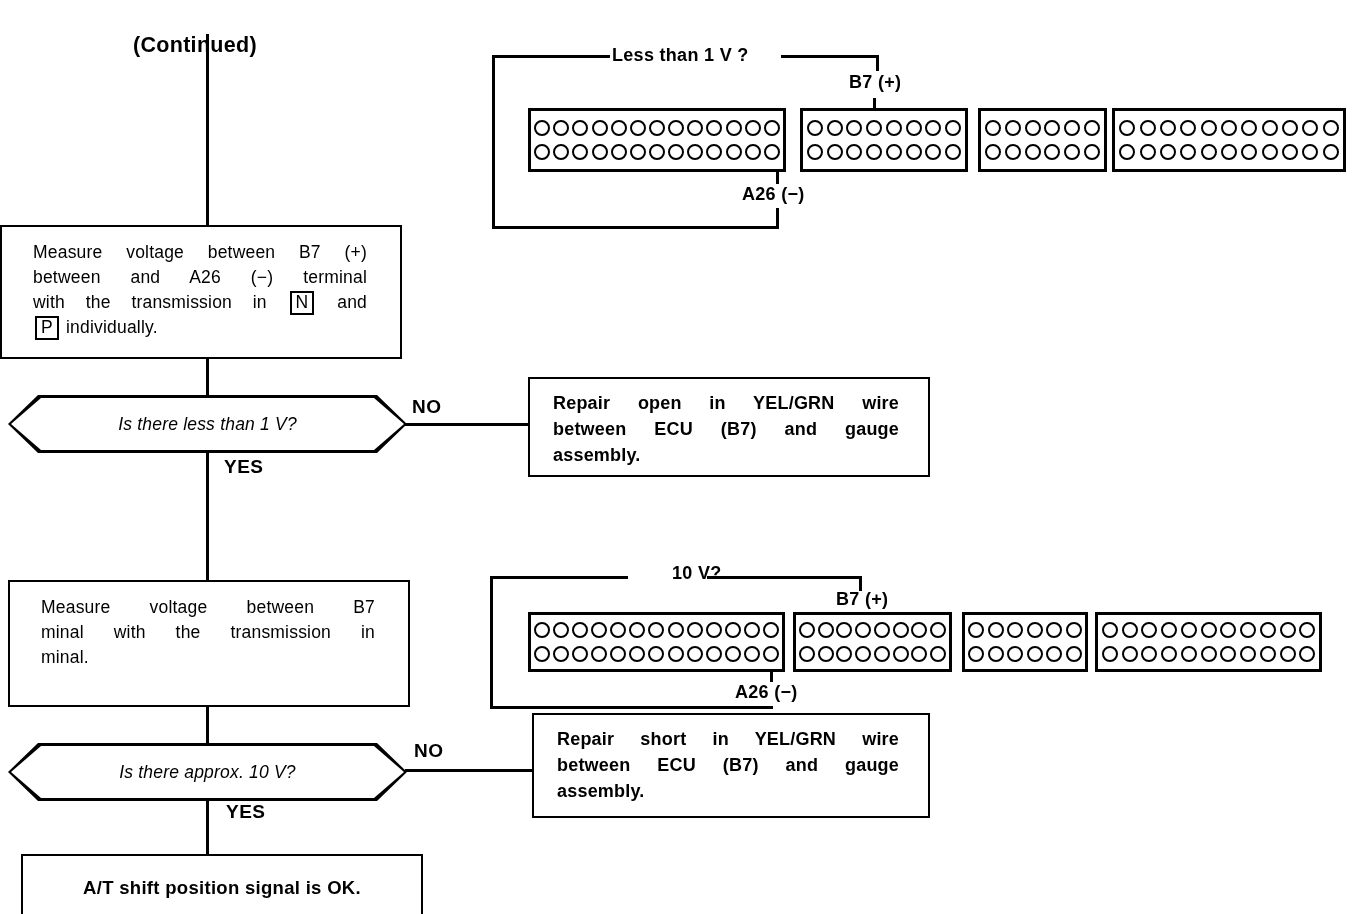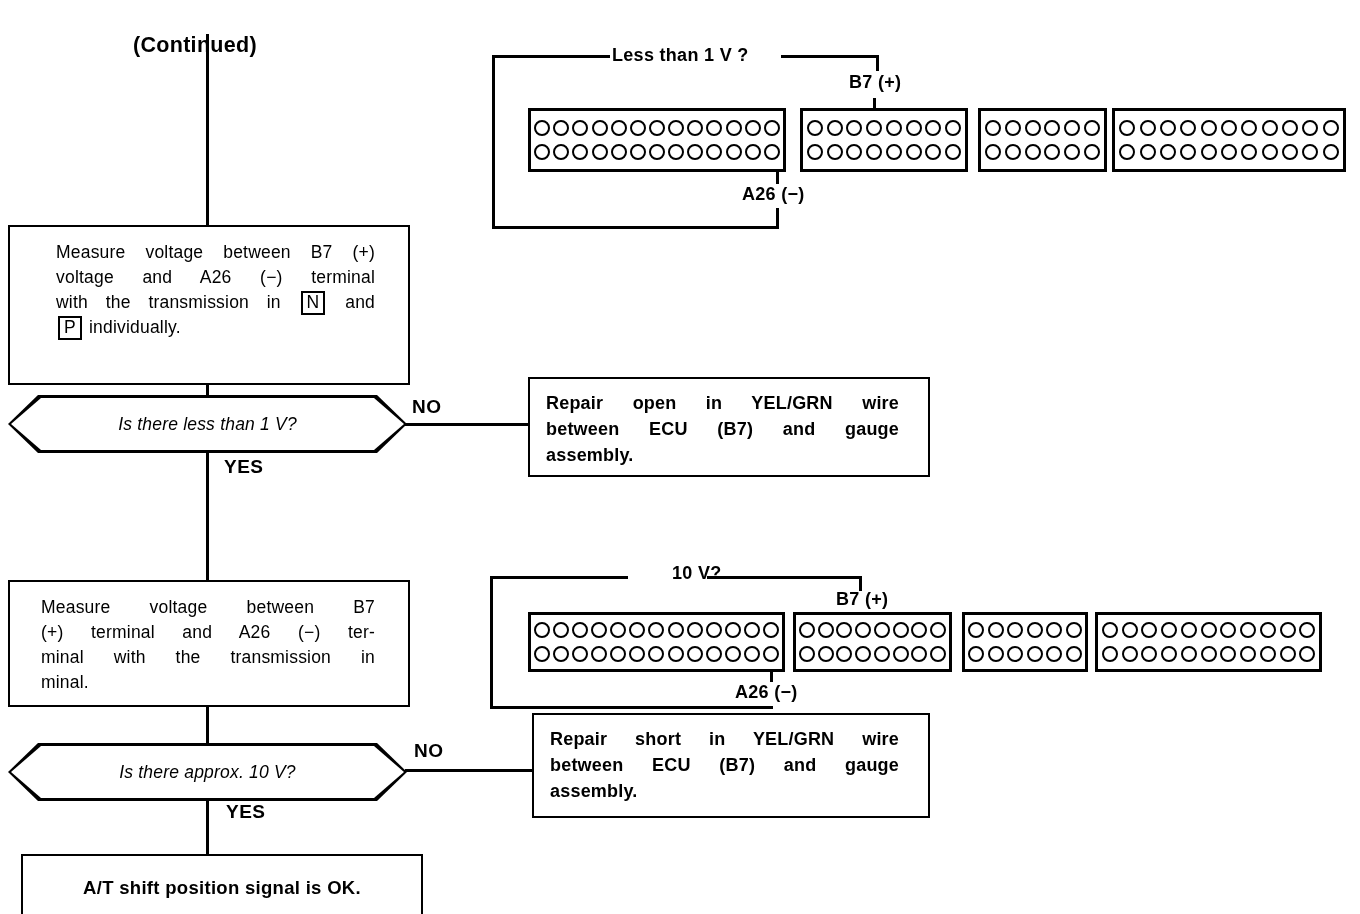--- a/index.html
+++ b/index.html
@@ -15,21 +15,21 @@
           font-size:17.5px; line-height:25px; letter-spacing:.2px; }
   .pbox .inner { padding:13px 33px 0 31px; }
   .jline { text-align:justify; text-align-last:justify; white-space:nowrap; }
   .lline { text-align:left; white-space:nowrap; }
 
   .keybox { display:inline-block; border:2px solid #000; padding:0 4px 1px 4px;
             line-height:19px; margin:0 2px; }
 
   .rbox { position:absolute; border:2.5px solid #000; background:#fff;
           font-weight:bold; font-size:18px; line-height:26px; letter-spacing:.2px; }
-  .rbox .inner { padding:11px 29px 0 16px; }
+  .rbox .inner { padding:11px 29px 0 23px; }
 
   .hex { position:absolute; background:#000; }
   .hex, .hex .hexin {
     clip-path: polygon(0 50%, 30px 0, calc(100% - 30px) 0, 100% 50%, calc(100% - 30px) 100%, 30px 100%);
     font-style: italic;
   }
   .hex .hexin { position:absolute; inset:3px; background:#fff;
     display:flex; align-items:center; justify-content:center;
     font-size:17.5px; letter-spacing:.2px; }
 
@@ -167,24 +167,24 @@
         <div class="pin"></div>
         <div class="pin"></div>
         <div class="pin"></div>
         <div class="pin"></div>
         <div class="pin"></div>
         <div class="pin"></div>
         <div class="pin"></div>
       </div>
   </div>
 
-  <div class="pbox" style="left:8px; top:225px; width:402px; height:160px;padding-left:15px;">
+  <div class="pbox" style="left:0; top:225px; width:402px; height:134px;">
     <div class="inner">
       <div class="jline">Measure voltage between B7 (+)</div>
-      <div class="jline">voltage and A26 (−) terminal</div>
+      <div class="jline">between and A26 (−) terminal</div>
       <div class="jline"><span>with the transmission in</span> <span class="keybox">N</span> <span>and</span></div>
       <div class="lline"><span class="keybox">P</span> <span>individually.</span></div>
     </div>
   </div>
 
   <div class="hex" style="left:8px; top:395px; width:399px; height:58px;">
     <div class="hexin">Is there less than 1 V?</div>
   </div>
   <div class="branch-lbl" style="left:412px; top:396px;">NO</div>
   <div class="hline" style="left:405px; top:423px; width:123px;"></div>
@@ -308,21 +308,20 @@
         <div class="pin"></div>
         <div class="pin"></div>
         <div class="pin"></div>
         <div class="pin"></div>
       </div>
   </div>
 
   <div class="pbox" style="left:8px; top:580px; width:402px; height:127px;">
     <div class="inner">
       <div class="jline">Measure voltage between B7</div>
-      <div class="jline">(+) terminal and A26 (−) ter-</div>
       <div class="jline">minal with the transmission in</div>
       <div class="lline">minal.</div>
     </div>
   </div>
 
   <div class="hex" style="left:8px; top:743px; width:399px; height:58px;">
     <div class="hexin">Is there approx. 10 V?</div>
   </div>
   <div class="branch-lbl" style="left:414px; top:740px;">NO</div>
   <div class="hline" style="left:405px; top:769px; width:128px;"></div>

